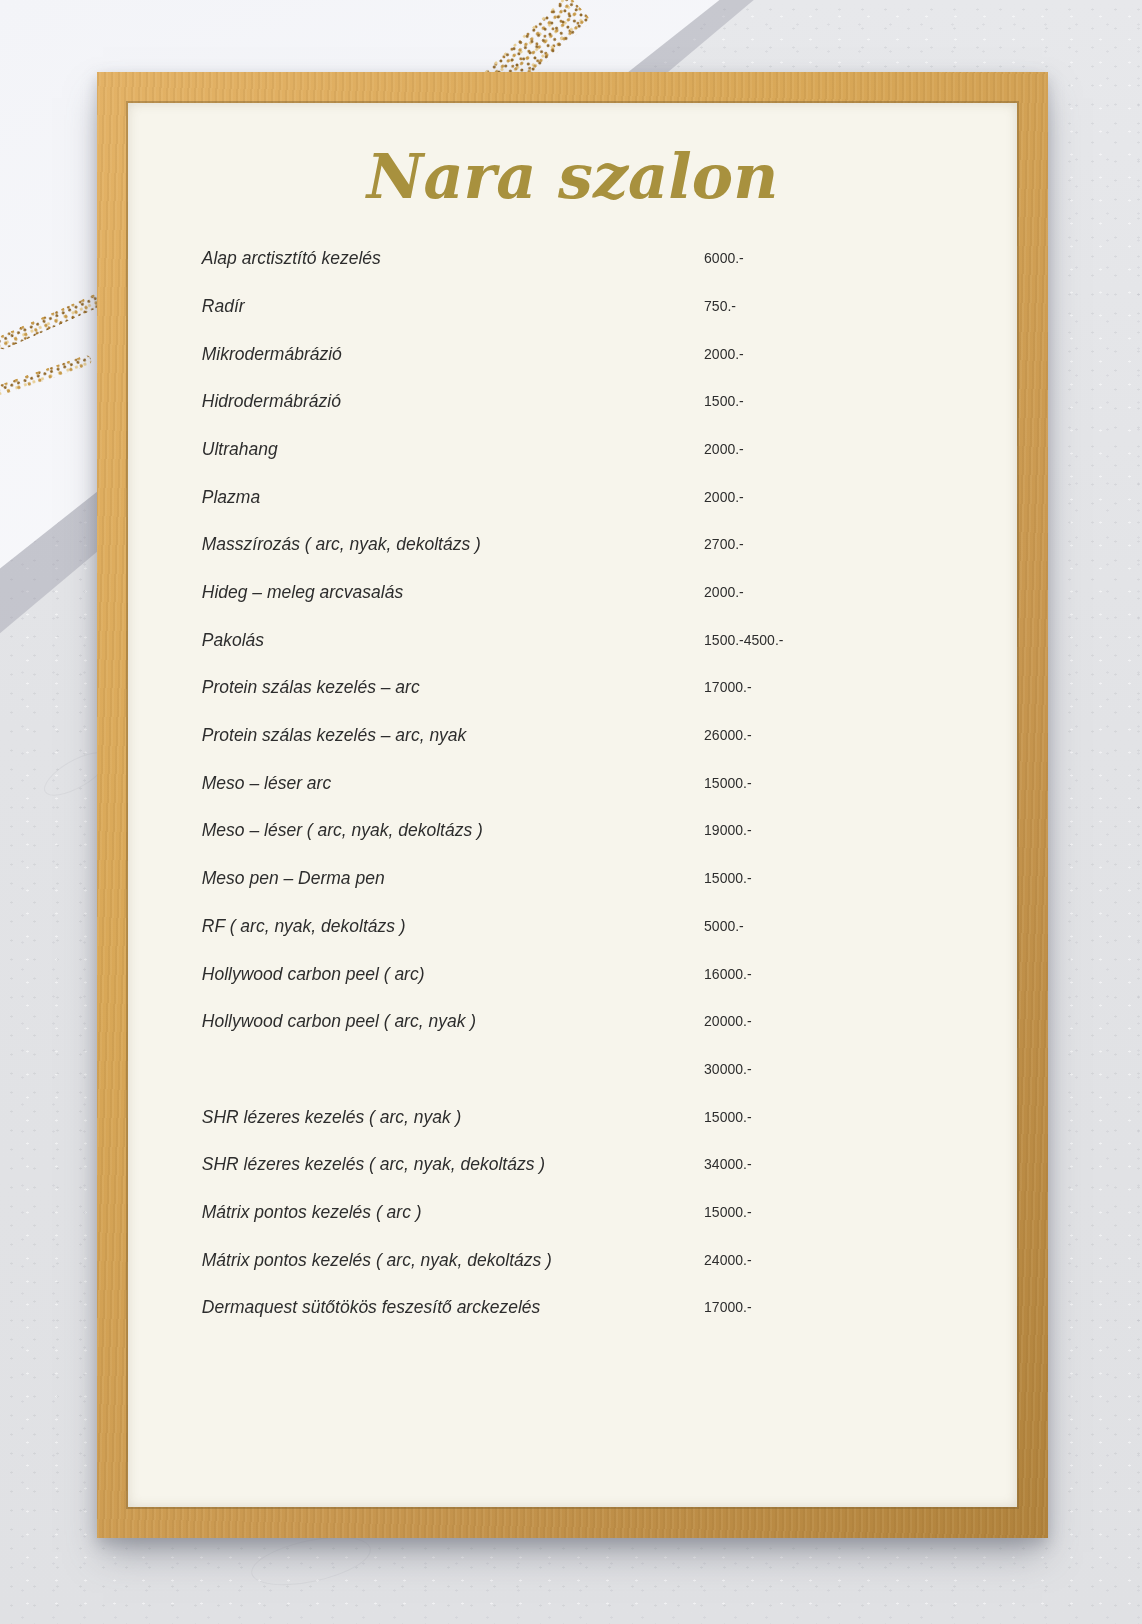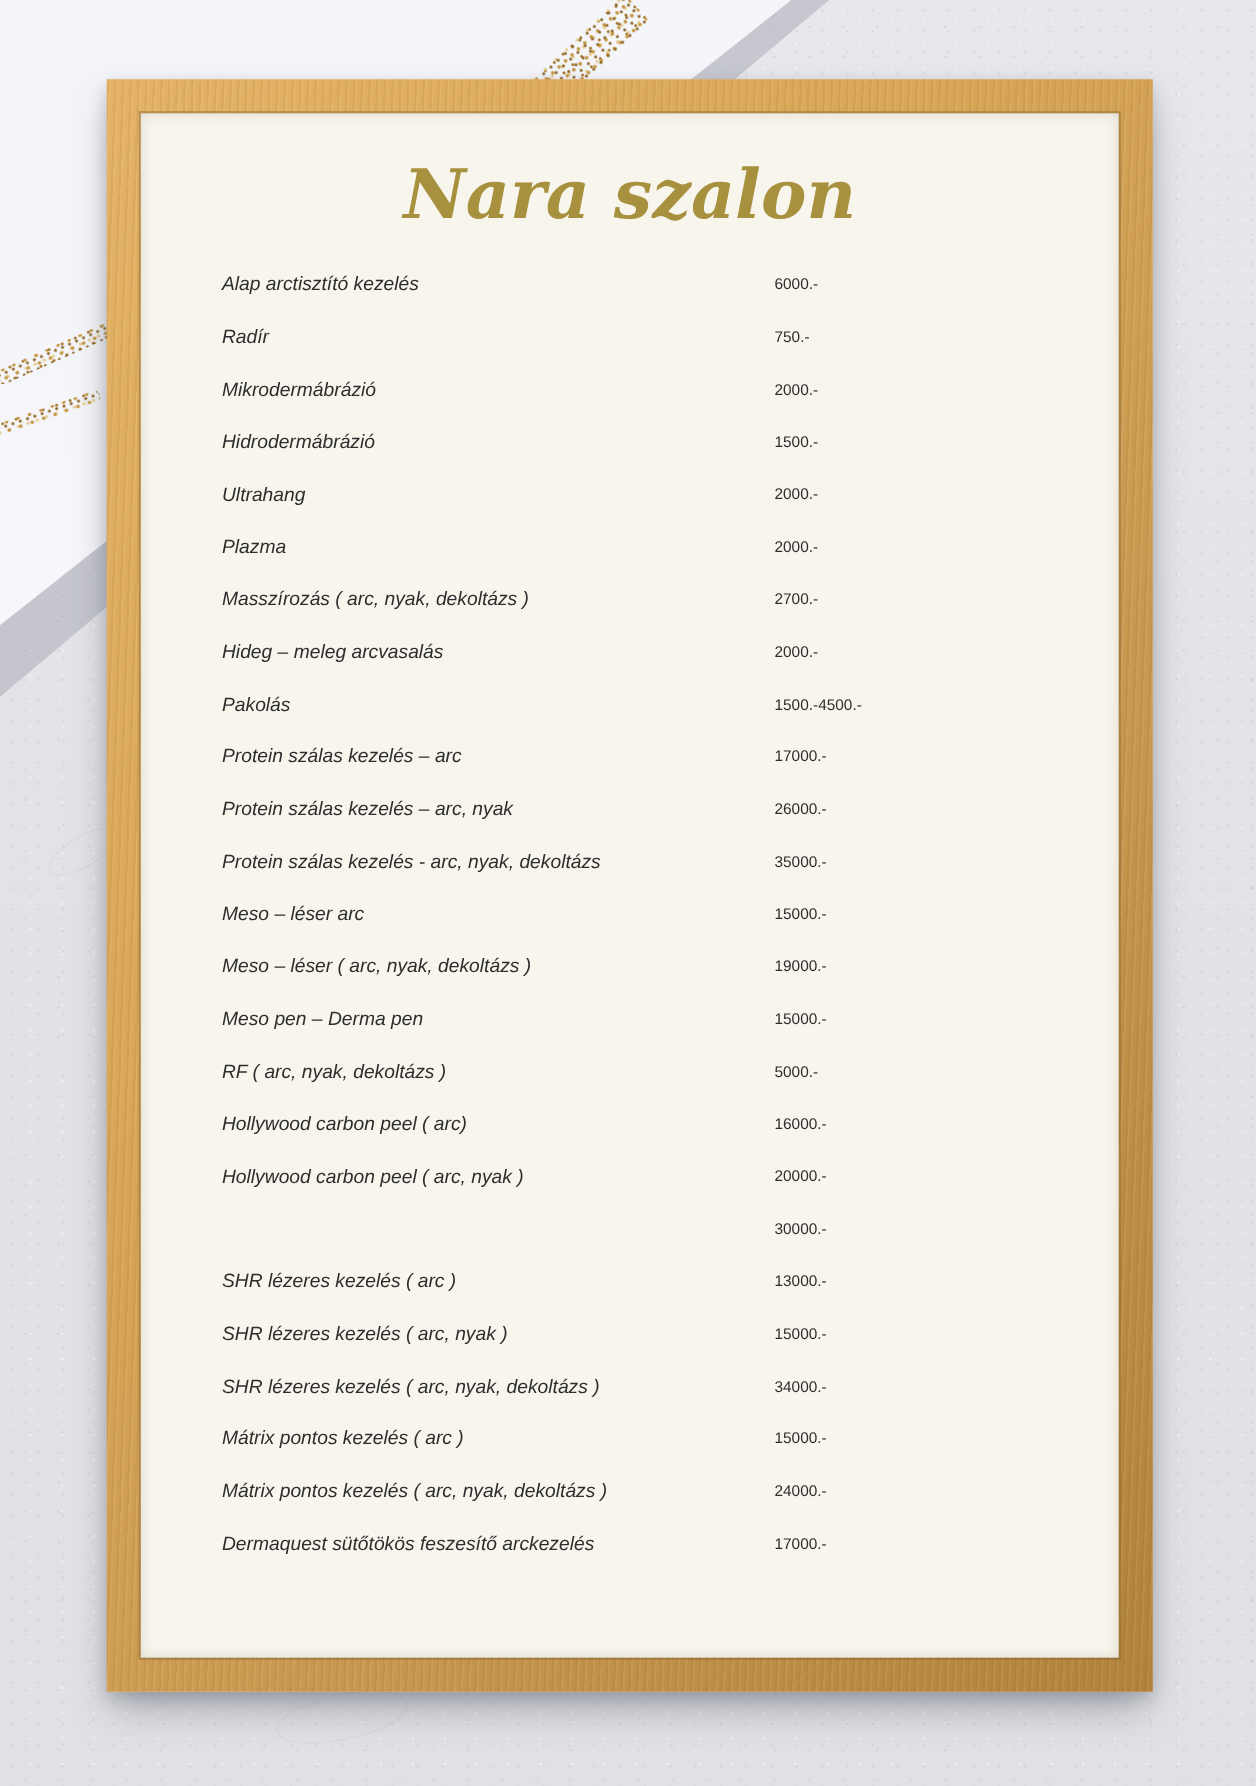--- a/index.html
+++ b/index.html
@@ -163,24 +163,20 @@
   </div>
         <div class="price-row">
     <span class="service-name">Protein szálas kezelés – arc</span>
     <span class="service-price">17000.-</span>
   </div>
         <div class="price-row">
     <span class="service-name">Protein szálas kezelés – arc, nyak</span>
     <span class="service-price">26000.-</span>
   </div>
         <div class="price-row">
-    <span class="service-name">Protein szálas kezelés - arc, nyak, dekoltázs</span>
-    <span class="service-price">35000.-</span>
-  </div>
-        <div class="price-row">
     <span class="service-name">Meso – léser arc</span>
     <span class="service-price">15000.-</span>
   </div>
         <div class="price-row">
     <span class="service-name">Meso – léser ( arc, nyak, dekoltázs )</span>
     <span class="service-price">19000.-</span>
   </div>
         <div class="price-row">
     <span class="service-name">Meso pen – Derma pen</span>
     <span class="service-price">15000.-</span>
@@ -194,24 +190,20 @@
     <span class="service-price">16000.-</span>
   </div>
         <div class="price-row">
     <span class="service-name">Hollywood carbon peel ( arc, nyak )</span>
     <span class="service-price">20000.-</span>
   </div>
         <div class="price-row">
     <span class="service-price">30000.-</span>
   </div>
         <div class="price-row">
-    <span class="service-name">SHR lézeres kezelés ( arc )</span>
-    <span class="service-price">13000.-</span>
-  </div>
-        <div class="price-row">
     <span class="service-name">SHR lézeres kezelés ( arc, nyak )</span>
     <span class="service-price">15000.-</span>
   </div>
         <div class="price-row">
     <span class="service-name">SHR lézeres kezelés ( arc, nyak, dekoltázs )</span>
     <span class="service-price">34000.-</span>
   </div>
         <div class="price-row">
     <span class="service-name">Mátrix pontos kezelés ( arc )</span>
     <span class="service-price">15000.-</span>

